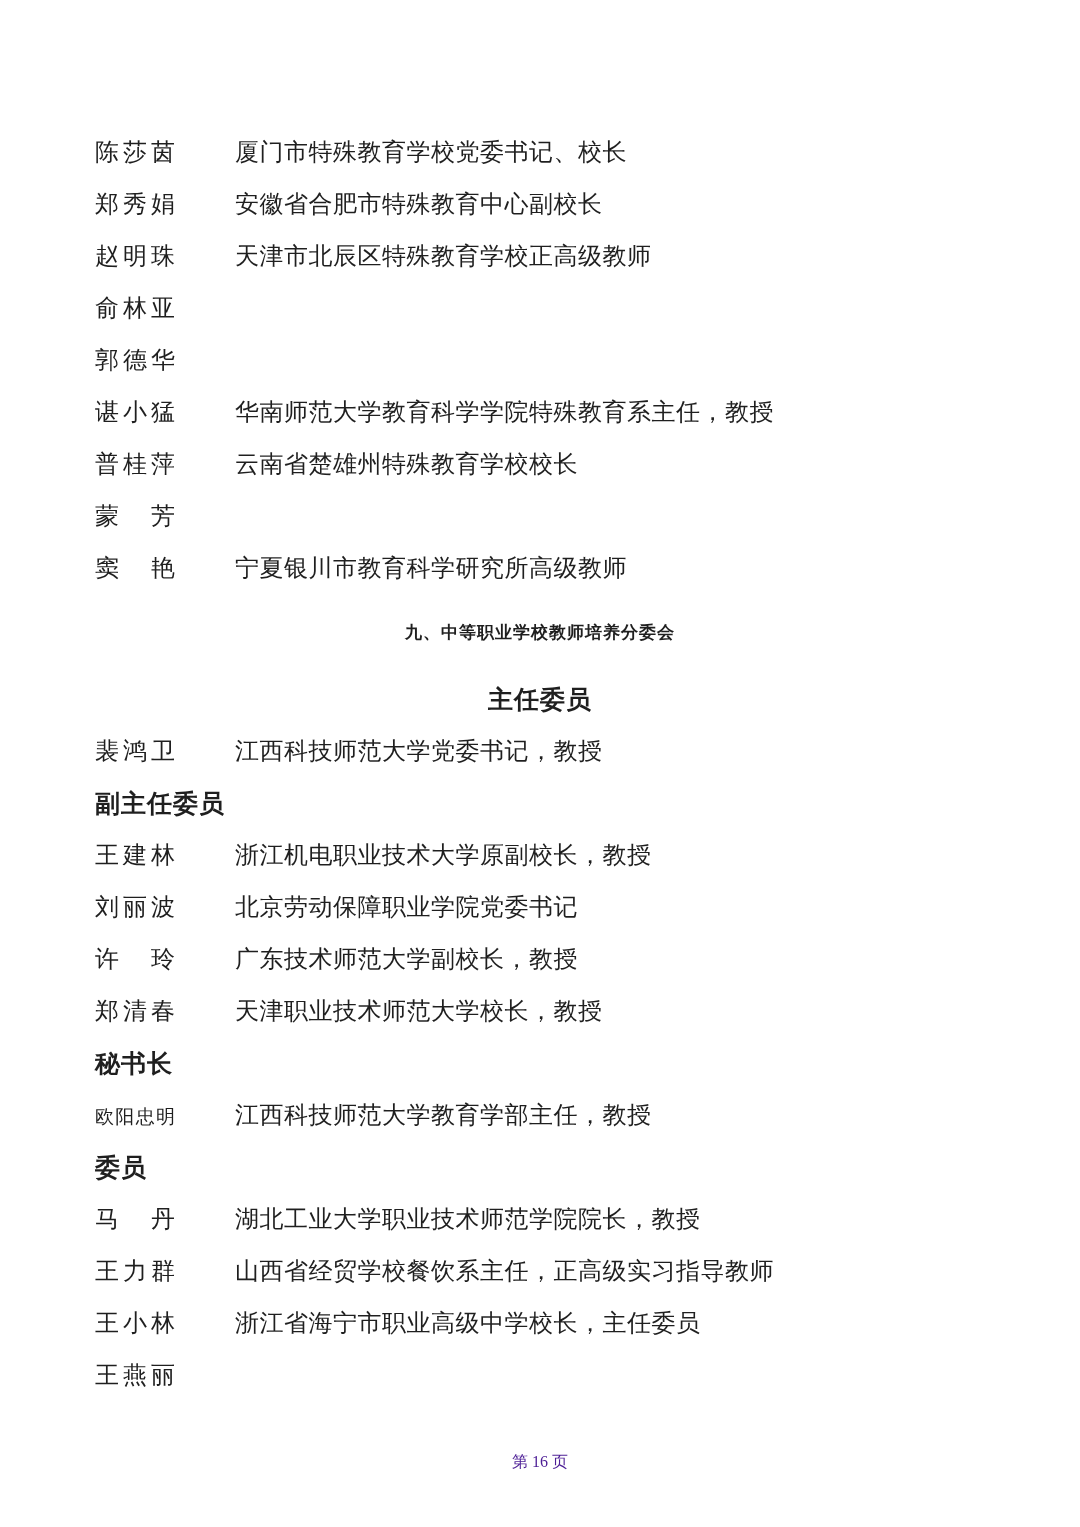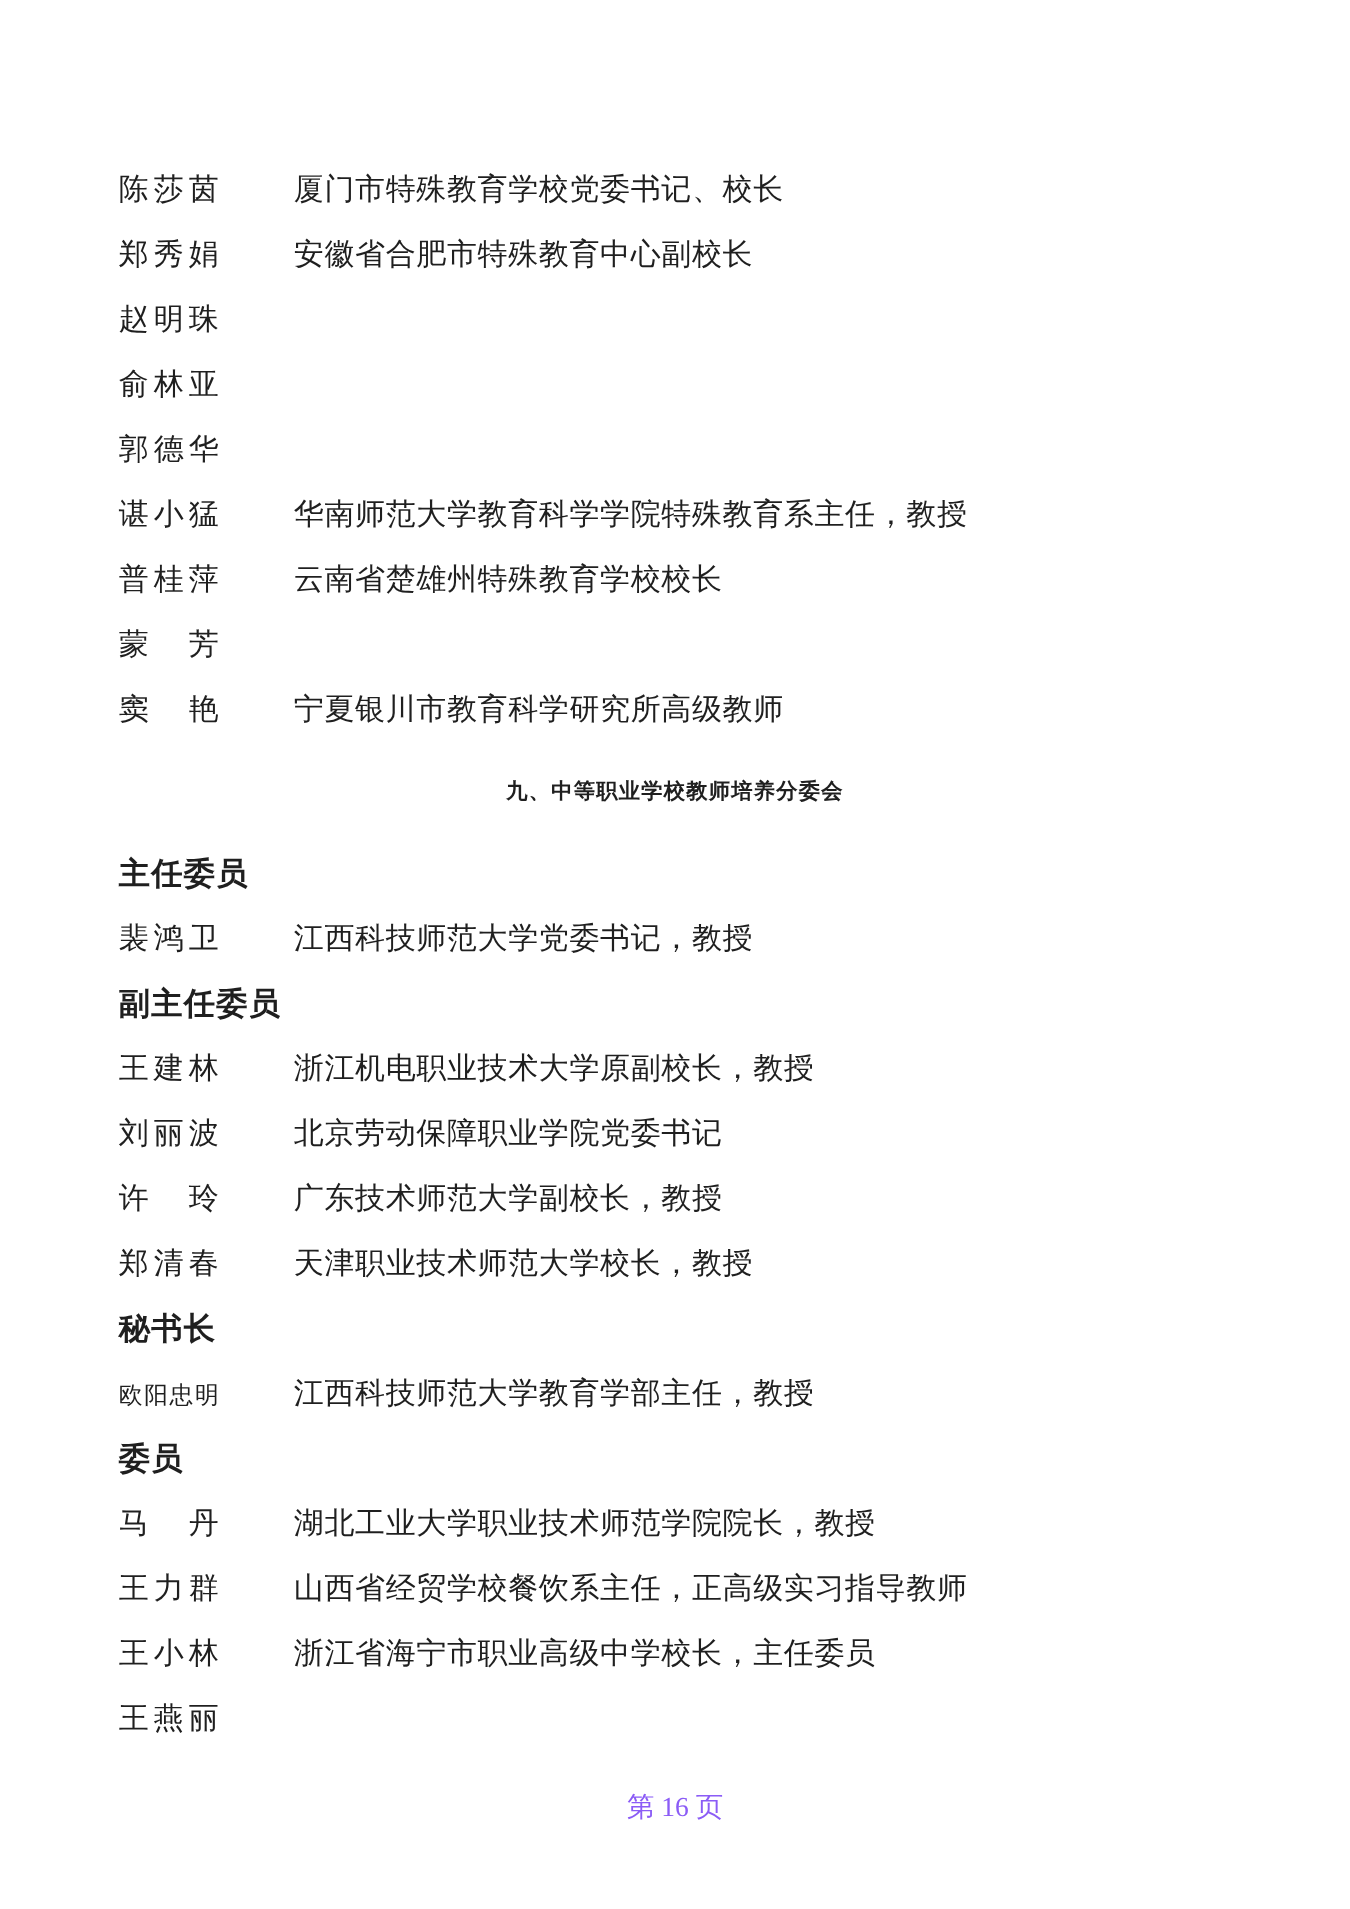--- a/index.html
+++ b/index.html
@@ -55,28 +55,29 @@
     font-family: "Liberation Sans", "DejaVu Sans", sans-serif;
     font-weight: 700;
     font-size: 25px;
     height: 52px;
     line-height: 52px;
     margin: 0;
     letter-spacing: 1px;
   }
   .section-heading + .subheading {
     margin-top: 14px;
+    text-align: center;
   }
   .page-footer {
-    margin-top: 30px;
+    margin-top: 46px;
     height: 30px;
     line-height: 30px;
     text-align: center;
-    font-size: 22px;
-    color: #8b5cf6;
+    font-size: 16px;
+    color: #4c1d95;
   }
 </style>
 </head>
 <body>
 
 <main class="page">
   <div>
       <div class="entry-row">
         <span class="member-name">
           <span>陈</span>
@@ -92,20 +93,21 @@
           <span>娟</span>
         </span>
         <span class="member-title">安徽省合肥市特殊教育中心副校长</span>
       </div>
       <div class="entry-row">
         <span class="member-name">
           <span>赵</span>
           <span>明</span>
           <span>珠</span>
         </span>
+        <span class="member-title">天津市北辰区特殊教育学校正高级教师</span>
       </div>
       <div class="entry-row">
         <span class="member-name">
           <span>俞</span>
           <span>林</span>
           <span>亚</span>
         </span>
       </div>
       <div class="entry-row">
         <span class="member-name">

